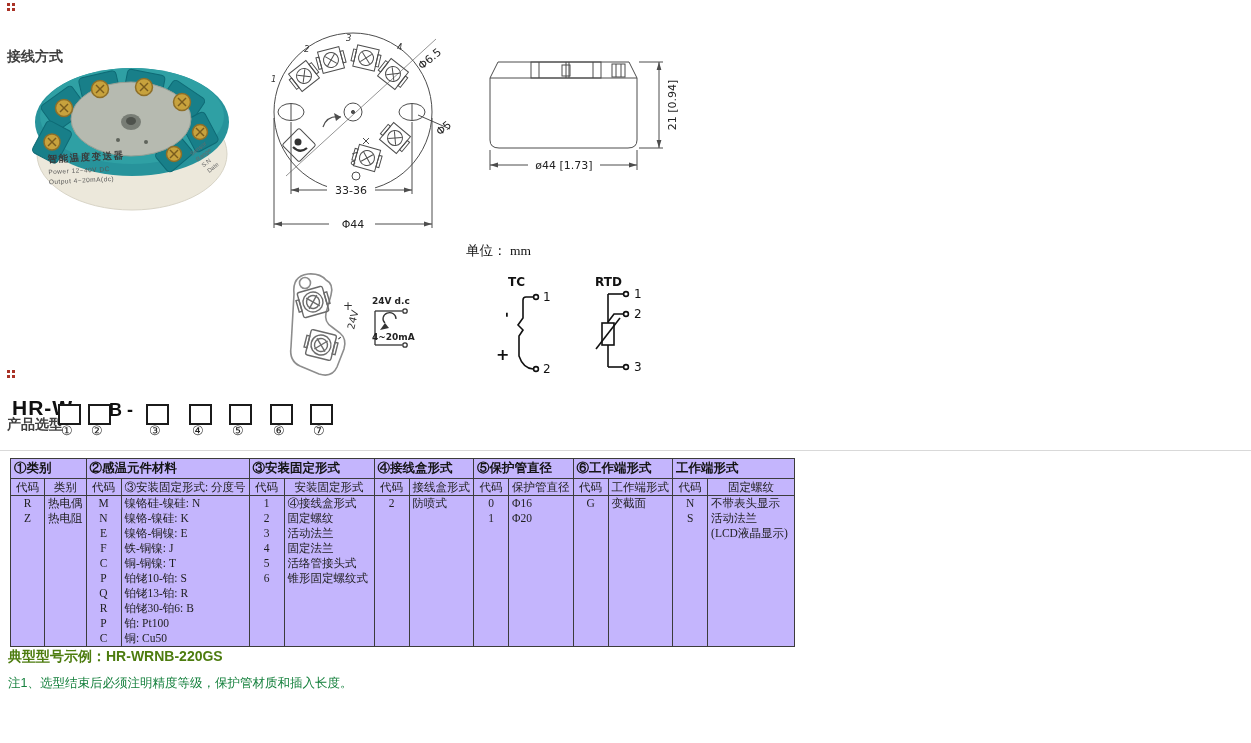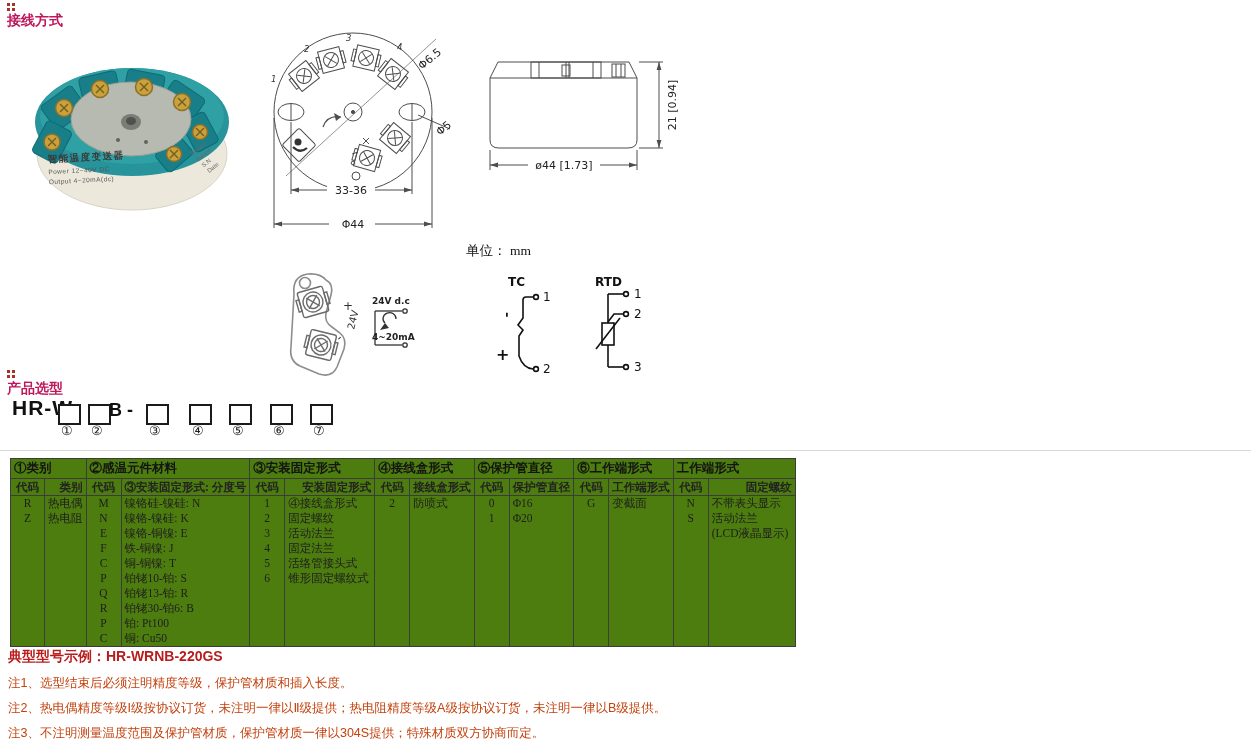--- a/index.html
+++ b/index.html
@@ -1,40 +1,40 @@
 <!DOCTYPE html>
 <html><head>
 <meta charset="utf-8">
 <style>
   html,body{margin:0;padding:0;background:#fff;}
   .page{position:relative;width:1251px;height:743px;background:#fff;overflow:hidden;
         font-family:"Liberation Sans",sans-serif;}
   .abs{position:absolute;}
-  .h{font-weight:bold;font-size:14px;color:#be185d;font-family:"Liberation Sans",sans-serif;}
+  .h{font-weight:bold;font-size:14px;color:#404040;font-family:"Liberation Sans",sans-serif;margin-top:36px;}
   .marker{width:8px;height:8px;background:#a93226;
     background-image:linear-gradient(to right,rgba(255,255,255,0) 3px,#fff 3px,#fff 5px,rgba(255,255,255,0) 5px),
                      linear-gradient(to bottom,rgba(255,255,255,0) 3px,#fff 3px,#fff 5px,rgba(255,255,255,0) 5px);}
   .unit{font-family:"Liberation Serif",serif;font-size:13.5px;color:#111;}
   .mpre{font-size:21px;font-weight:bold;color:#101010;letter-spacing:1px;}
   .mfix{font-size:18px;font-weight:bold;color:#101010;}
   .mbox{width:19px;height:17px;border:2px solid #1b1b1b;background:#fff;}
   .mnum{font-size:13px;font-family:"Liberation Serif",serif;color:#222;}
   .divider{height:1px;background:#d9d9d9;}
-  .sel{border-collapse:collapse;table-layout:fixed;background:#4d7c0f;border:1.5px solid #3c3c3c;}
+  .sel{border-collapse:collapse;table-layout:fixed;background:#c4b5fd;border:1.5px solid #3c3c3c;}
   .sel th,.sel td{font-family:"Liberation Serif",serif;padding:0 3px;white-space:nowrap;overflow:hidden;}
   .sel th{border-left:1px solid #3c3c3c;border-bottom:1px solid #3c3c3c;}
   .g-title{font-size:12.5px;font-weight:bold;text-align:left;height:19px;color:#141414;}
-  .sub th{font-size:11.5px;font-weight:bold;height:16px;color:#222;}
+  .sub th{font-size:11.5px;font-weight:normal;height:16px;color:#222;}
   .sub-code{text-align:center;}
-  .sub-desc{text-align:right;}
+  .sub-desc{text-align:center;}
   .sel td{border-left:1px solid #3c3c3c;font-size:11.5px;color:#1e1e1e;vertical-align:top;line-height:15px;height:15px;}
   .sel td.code{text-align:center;}
   .sel tbody tr{height:15px;}
-  .example{font-size:14px;font-weight:bold;color:#b91c1c;}
-  .note{font-size:12.5px;color:#c2410c;}
+  .example{font-size:14px;font-weight:bold;color:#4d7c0f;}
+  .note{font-size:12.5px;color:#15803d;}
 </style>
 </head>
 <body>
 
 <div class="page">
 
   <div class="abs marker" style="left:7px;top:3px"></div>
   <div class="abs h" style="left:7px;top:12px">接线方式</div>
 
   <svg class="abs" style="left:14px;top:56px" width="238" height="158" viewBox="0 0 238 158">
@@ -540,16 +540,14 @@
           <td class="code"></td>
           <td></td>
           <td class="code"></td>
           <td></td>
         </tr>
       </tbody>
     </table>
 
   <div class="abs example" style="left:8px;top:648px">典型型号示例：HR-WRNB-220GS</div>
   <div class="abs note" style="left:8px;top:675px">注1、选型结束后必须注明精度等级，保护管材质和插入长度。</div>
-  <div class="abs note" style="left:8px;top:700px">注2、热电偶精度等级I级按协议订货，未注明一律以Ⅱ级提供；热电阻精度等级A级按协议订货，未注明一律以B级提供。</div>
-  <div class="abs note" style="left:8px;top:725px">注3、不注明测量温度范围及保护管材质，保护管材质一律以304S提供；特殊材质双方协商而定。</div>
 
 </div>
 
 </body></html>

